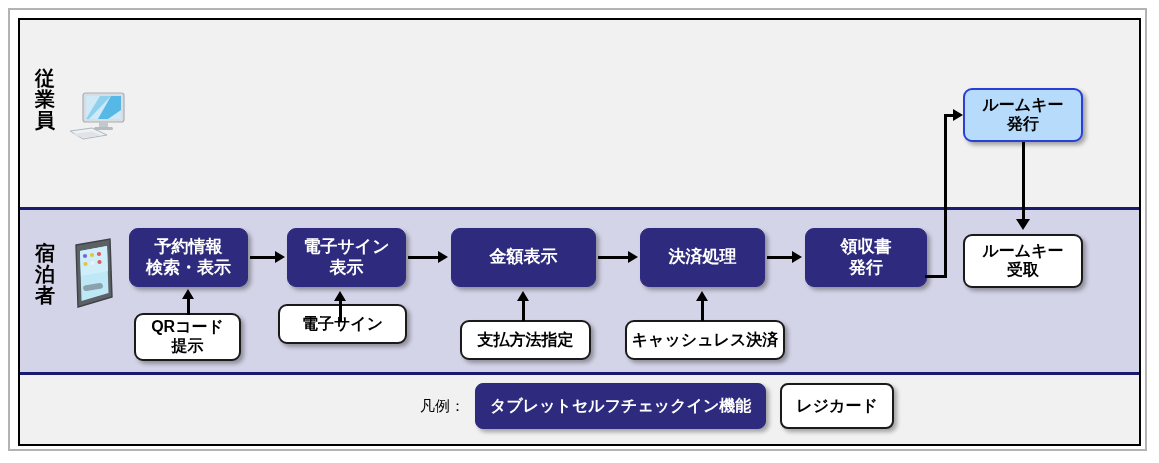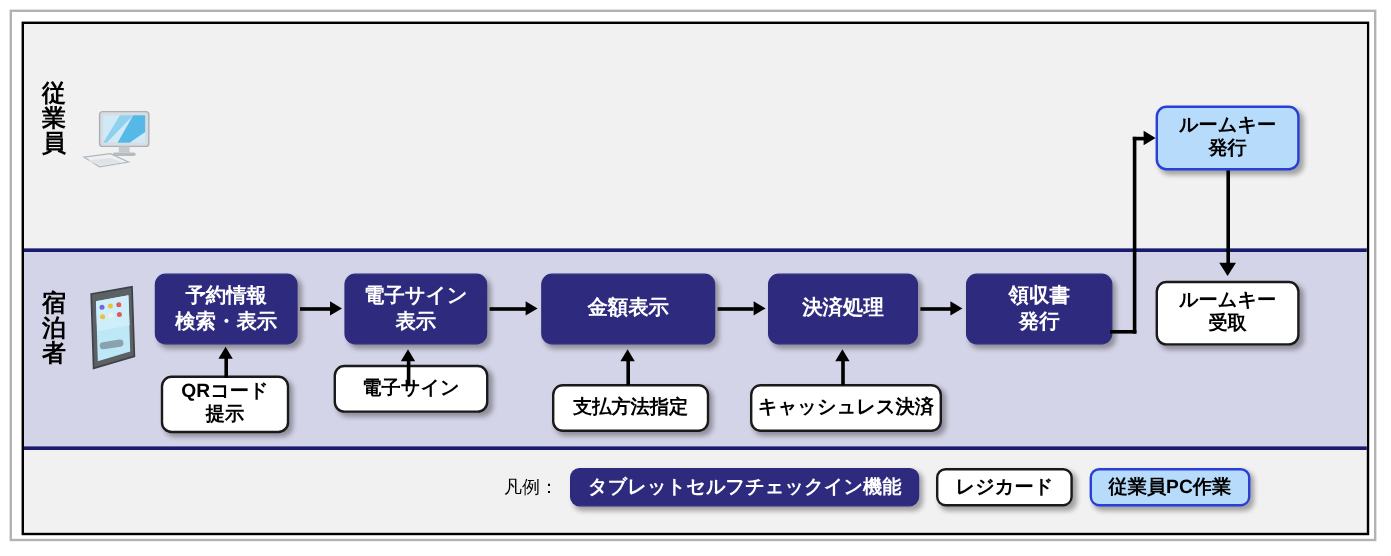--- a/index.html
+++ b/index.html
@@ -186,21 +186,21 @@
     display: flex;
     align-items: center;
   }
   .legend-caption {
     font-size: 15px;
     color: #000000;
     margin-right: 10px;
     white-space: nowrap;
   }
   .legend-chip {
-    height: 32px;
+    height: 46px;
     display: flex;
     align-items: center;
     justify-content: center;
     border-radius: 8px;
     font-weight: bold;
     font-size: 16px;
     padding: 0 14px;
     margin-right: 14px;
     box-sizing: border-box;
     box-shadow: 3px 3px 4px rgba(0,0,0,0.33);
@@ -329,16 +329,15 @@
   <div class="conn h" style="left:944px; top:114px; width:12px;"></div>
   <div class="arrowhead right" style="left:953px; top:109px;"></div>
 
   <div class="conn v" style="left:1022px; top:142px; height:80px;"></div>
   <div class="arrowhead down" style="left:1016px; top:219px;"></div>
 
   <div class="legend-row">
     <div class="legend-caption">凡例：</div>
     <div class="legend-chip navy">タブレットセルフチェックイン機能</div>
     <div class="legend-chip white">レジカード</div>
-    <div class="legend-chip blue">従業員PC作業</div>
   </div>
 
 </div>
 
 </body></html>

